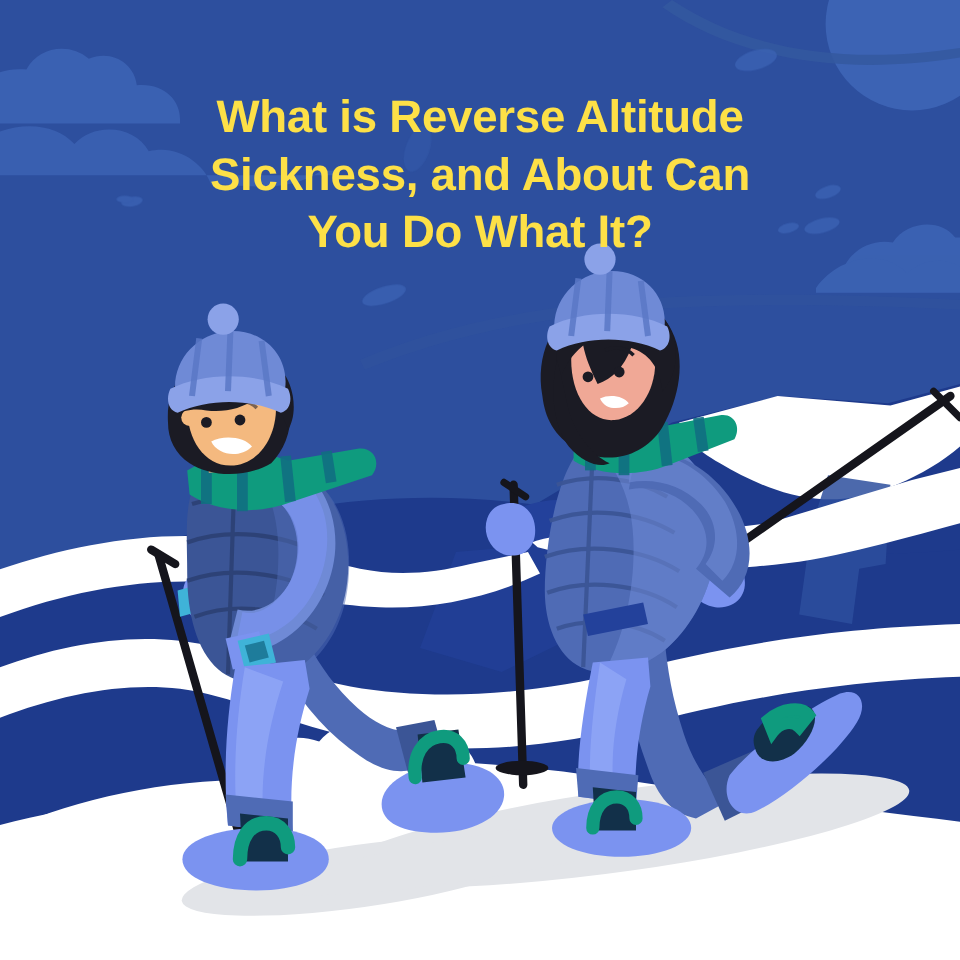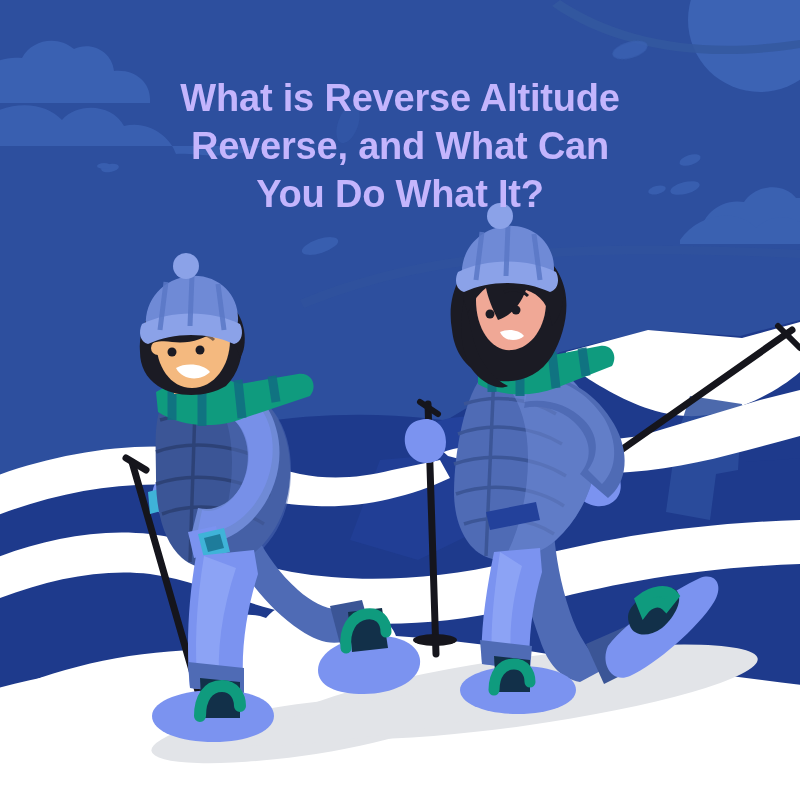--- a/index.html
+++ b/index.html
@@ -23,21 +23,21 @@
   #title-block {
     position:absolute;
     left:0; top:74px;
     width:800px;
     text-align:center;
     z-index:20;
     pointer-events:none;
   }
   #title-block .line {
     display:block;
-    color:#c4b5fd;
+    color:#fde047;
     font-family:"Liberation Sans", sans-serif;
     font-weight:bold;
     font-size:38px;
     line-height:48px;
     letter-spacing:-0.2px;
   }
 </style>
 </head>
 <body>
 
@@ -270,17 +270,17 @@
         <path d="M152 716 C152 700 184 690 216 690 C250 690 274 700 274 716 C274 732 246 742 214 742 C180 742 152 732 152 716 Z" fill="#7b93f0"></path>
         <path d="M200 678 L240 682 L240 718 L202 718 Z" fill="#123049"></path>
         <path d="M200 716 C200 698 208 686 222 686 C234 686 240 696 240 706" stroke="#0f9b7e" stroke-width="12" fill="none" stroke-linecap="round"></path>
       </g>
 
     </g>
   </svg>
 
   <div id="title-block">
     <span class="line">What is Reverse Altitude</span>
-    <span class="line">Reverse, and What Can</span>
+    <span class="line">Sickness, and About Can</span>
     <span class="line">You Do What It?</span>
   </div>
 
 </div>
 
 </body></html>

